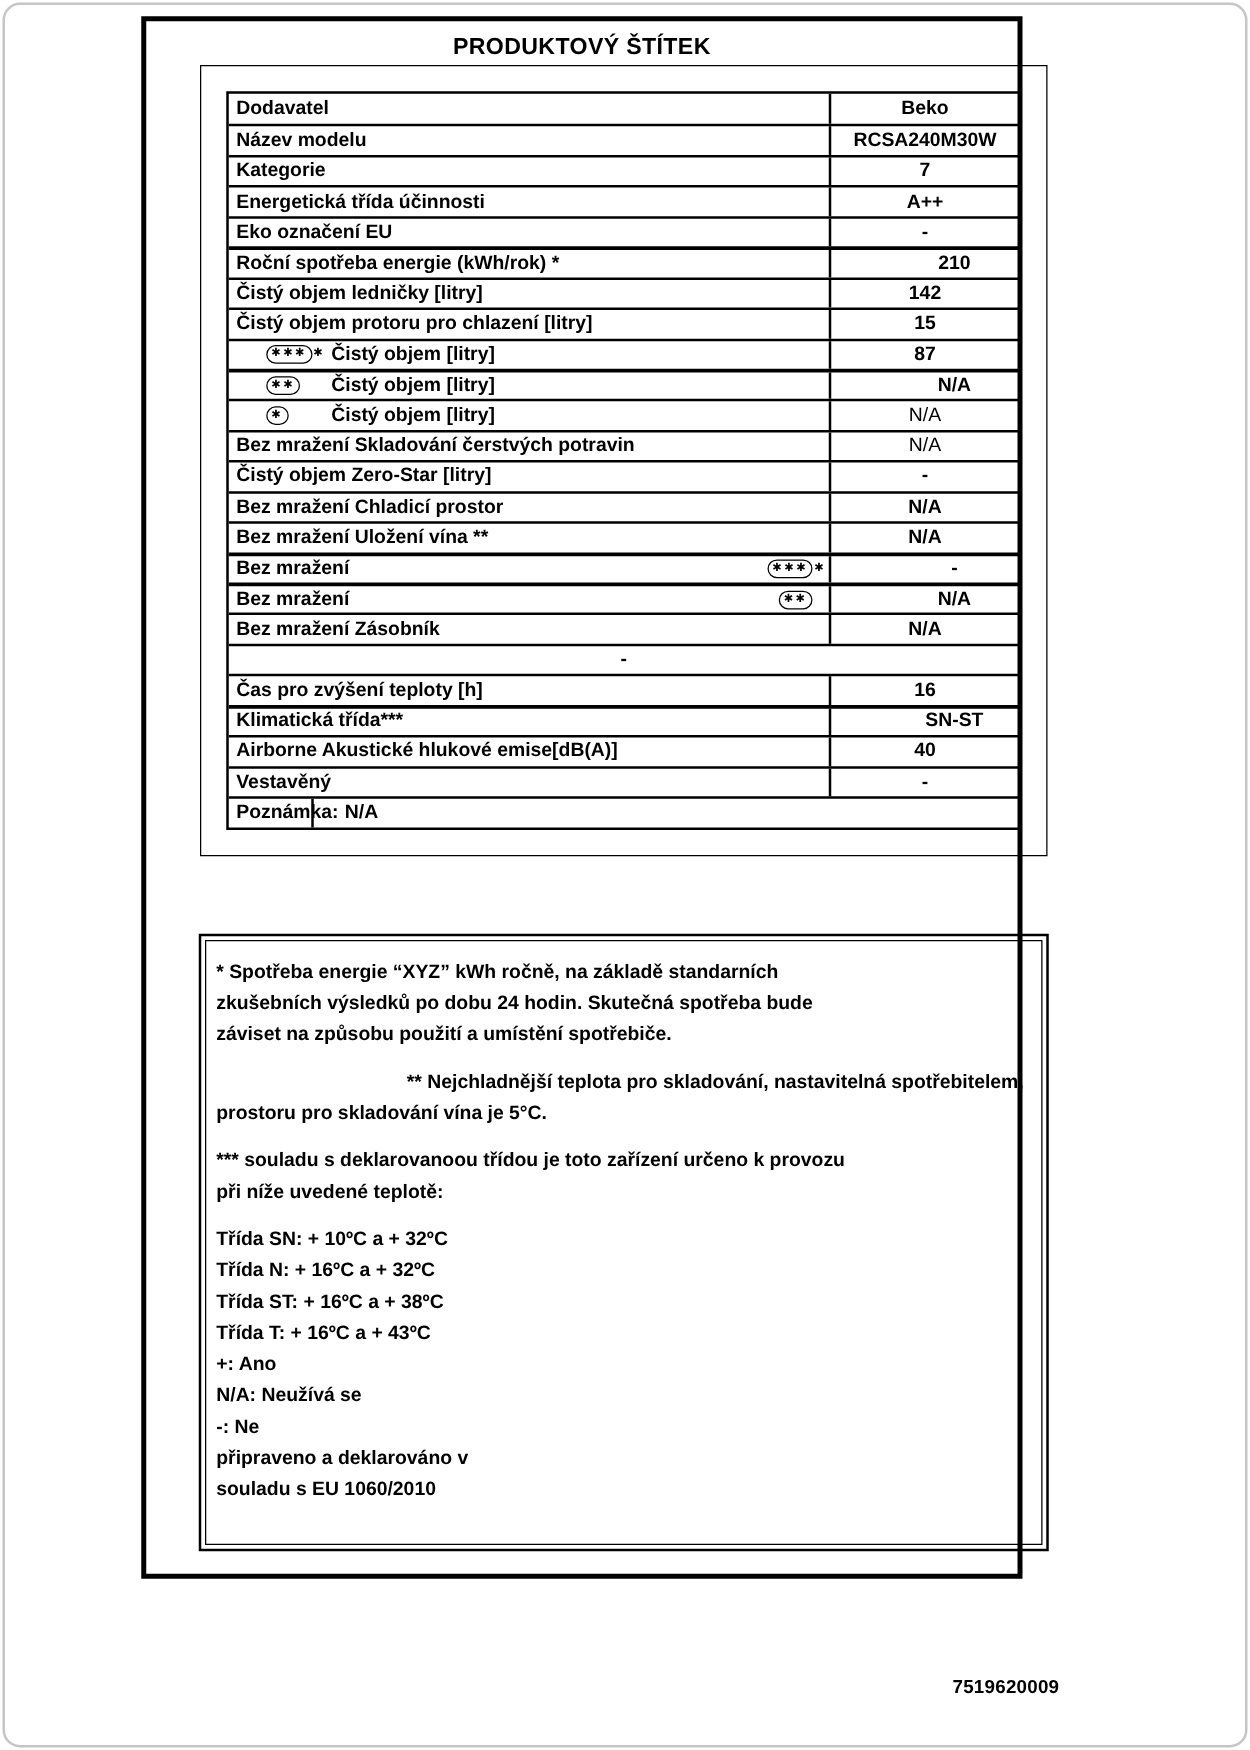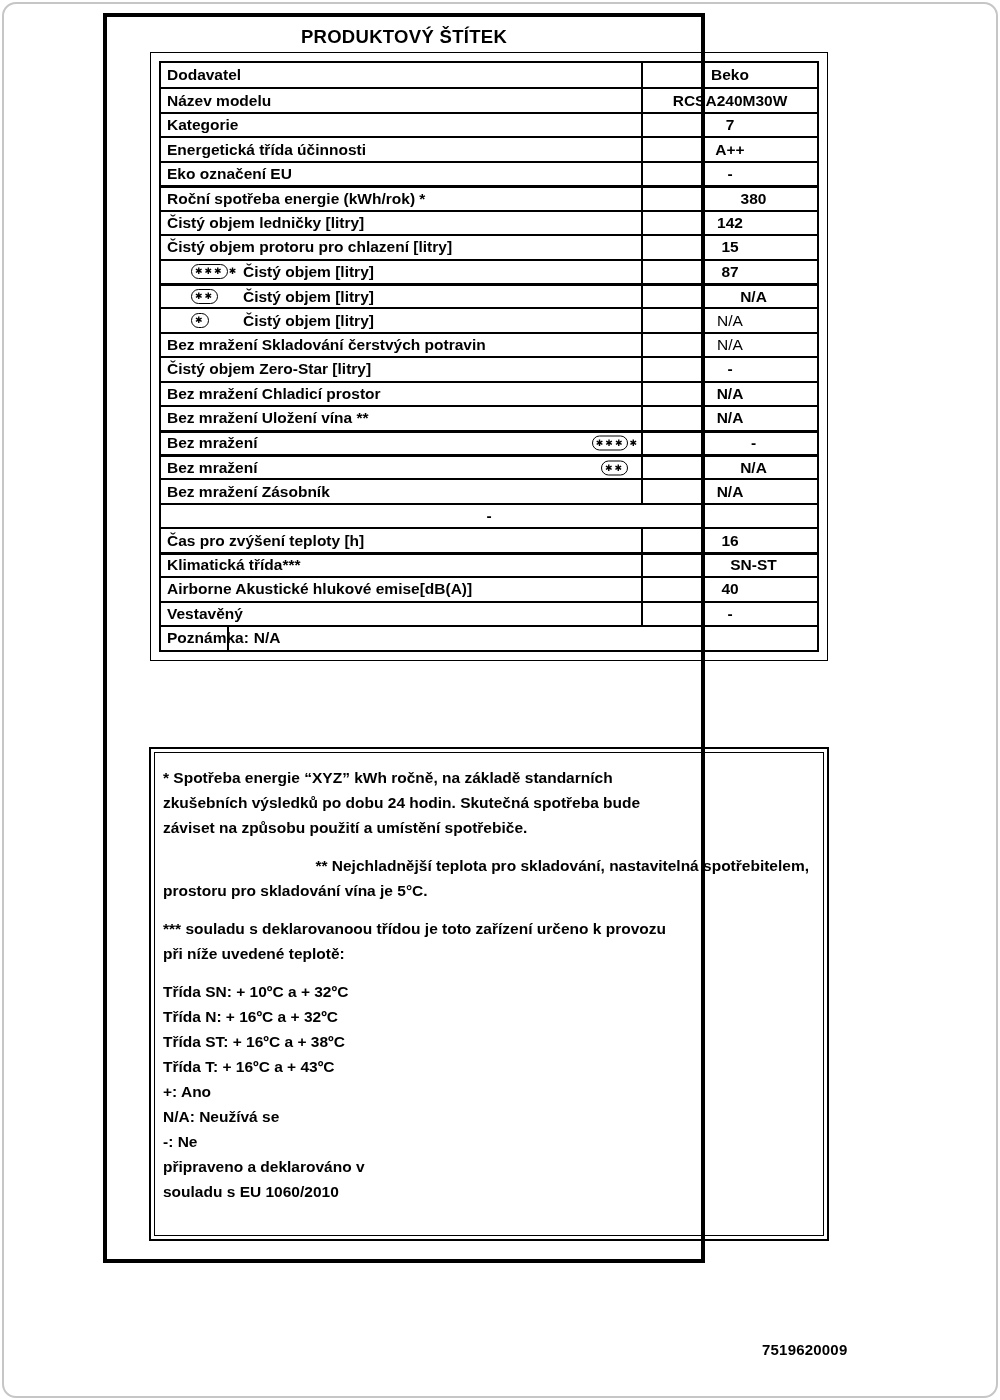--- a/index.html
+++ b/index.html
@@ -1,25 +1,25 @@
 <!DOCTYPE html>
 <html><head>
 <meta charset="utf-8">
 <style>
   * { box-sizing: border-box; margin: 0; padding: 0; }
   html,body { width:1000px; height:1400px; background:#fff; overflow:hidden; }
   body { font-family:"Liberation Sans", sans-serif; color:#000; position:relative; }
 
   .page-border { position:absolute; inset:2px; border:2px solid #c6c6c6; border-radius:14px; pointer-events:none; }
 
-  .outer-box { position:absolute; left:103px; top:13px; width:602px; height:1250px; border:4px solid #000; }
+  .outer-box { position:absolute; left:113px; top:13px; width:705px; height:1250px; border:4px solid #000; }
 
   .title { text-align:center; font-weight:bold; font-size:18.5px; margin-top:9px; letter-spacing:0.3px; }
 
-  .table-wrap { position:absolute; left:43px; top:35px; width:678px; border:1px solid #000; padding:8px; }
+  .table-wrap { position:absolute; left:43px; top:35px; width:678px; border:1px solid #000; padding:20px; }
   .spec-table { border:2px solid #000; }
   .trow { display:flex; align-items:stretch; height:24.45px; border-top:2px solid #000; }
   .trow:first-child { border-top:none; }
   .trow.thick { border-top-width:3px;gap:47px; }
   .lcell { width:482px; border-right:2px solid #000; display:flex; align-items:center; padding-left:6px; position:relative; font-weight:bold; font-size:15.5px; white-space:nowrap; }
   .lcell.indent { padding-left:30px; }
   .vcell { flex:1; display:flex; align-items:center; justify-content:center; font-weight:bold; font-size:15.5px; }
   .vcell.regular { font-weight:normal; }
 
   .star-slot { display:inline-flex; align-items:center; width:52px; flex-shrink:0; }
@@ -82,21 +82,21 @@
         <div class="trow">
           <div class="lcell">
             <span>Eko označení EU</span>
           </div>
           <div class="vcell">-</div>
         </div>
         <div class="trow thick">
           <div class="lcell">
             <span>Roční spotřeba energie (kWh/rok) *</span>
           </div>
-          <div class="vcell">380</div>
+          <div class="vcell">210</div>
         </div>
         <div class="trow">
           <div class="lcell">
             <span>Čistý objem ledničky [litry]</span>
           </div>
           <div class="vcell">142</div>
         </div>
         <div class="trow">
           <div class="lcell">
             <span>Čistý objem protoru pro chlazení [litry]</span>

